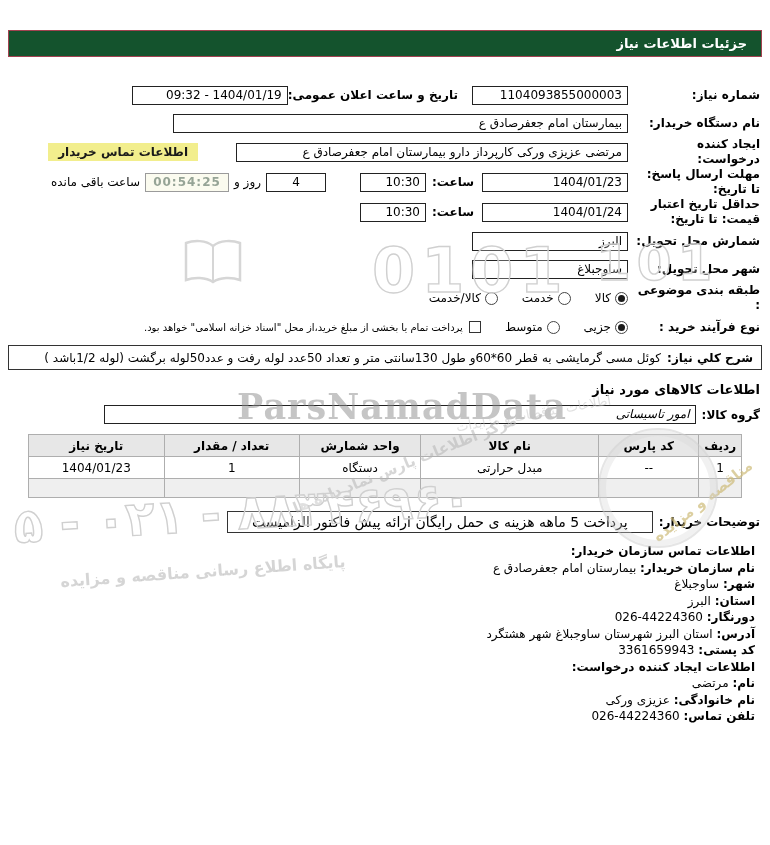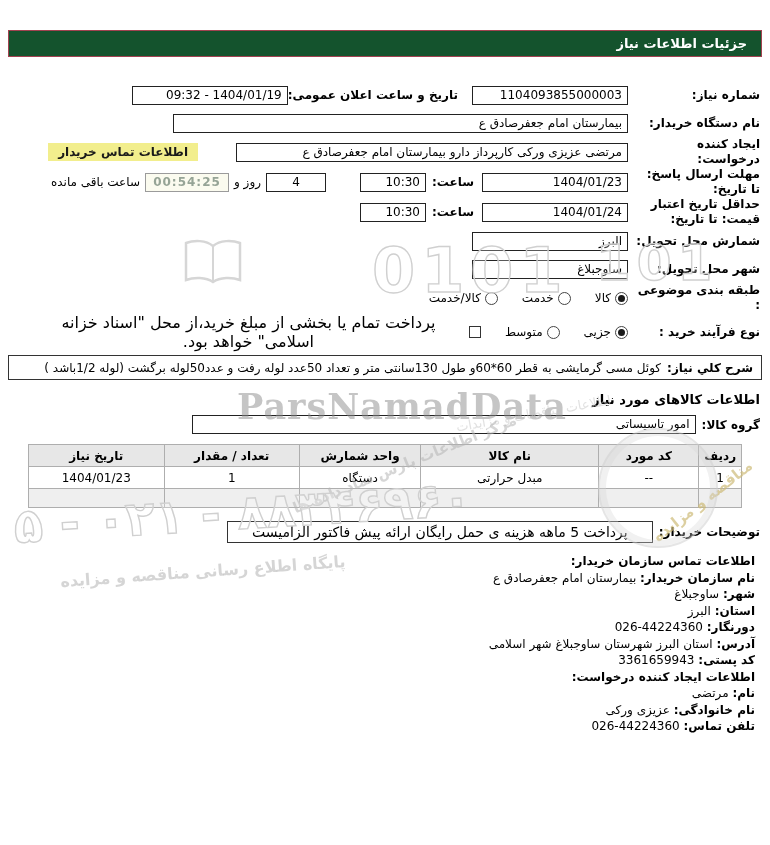--- a/index.html
+++ b/index.html
@@ -13,34 +13,34 @@
   .form { margin:24px 4px 0; }
   .row { display:flex; align-items:center; min-height:28px; padding:0 6px; }
   .lbl { font-weight:bold; font-size:12px; }
   .lbl.w { width:132px; padding-left:8px; line-height:1.25; flex:0 0 132px; }
   .lbl.inl { margin:0 8px 0 6px; }
   .txt { font-size:12px; }
   .box { border:1px solid #222; background:#fff; min-height:19px; line-height:17px;
          padding:0 5px; display:inline-flex; align-items:center; font-size:12px; }
   .w156 { width:156px; } .w146 { width:146px; } .w66 { width:66px; } .w60 { width:60px; justify-content:center; }
   .w72 { width:84px; justify-content:center; }
-  .wide455 { width:455px; } .wide398 { width:392px; } .wide592 { width:504px; }
+  .wide455 { width:455px; } .wide398 { width:392px; } .wide592 { width:592px;font-style:italic; }
   .gap14 { margin-right:14px; } .gap34 { margin-right:34px; } .gap5 { margin:0 5px; }
   .timer { background:#fbfbef; border:1px solid #9b9b9b; color:#96a496; font-weight:bold; letter-spacing:1px; }
   .contactlink { background:#f2ee8d; color:#1a1a1a; font-weight:bold; padding:2px 10px;
                  margin-right:38px; cursor:pointer; font-size:12px; }
 
   .radio { width:13px; height:13px; border:1px solid #444; border-radius:50%; background:#fff;
            display:inline-block; position:relative; margin-left:4px; flex:0 0 13px; }
   .radio.checked::after { content:""; position:absolute; top:2px; left:2px; right:2px; bottom:2px;
            background:#1a1a1a; border-radius:50%; }
   .opt { display:flex; align-items:center; margin-left:24px; }
   .checkbox { width:12px; height:12px; border:1px solid #333; background:#fff; display:inline-block;
            margin-left:6px; flex:0 0 12px; }
-  .smalltxt { font-size:16px;text-align:center; }
+  .smalltxt { font-size:10px;text-align:center; }
 
   .descbox { margin:4px 8px 0; border:1px solid #333; padding:3px 8px; display:flex; gap:6px;
              align-items:center; min-height:25px; }
   .descbox .lbl { white-space:nowrap; }
 
   .sectitle { margin:12px 10px 0; font-weight:bold; font-size:13px; }
 
   .grouprow { display:flex; align-items:center; margin:8px 10px 0; }
   .grouprow .box { margin-right:6px; }
 
@@ -202,21 +202,21 @@
     <span class="lbl">گروه کالا:</span>
     <span class="box wide592">
         <span>امور تاسیساتی</span>
       </span>
   </div>
 
   <table class="goods">
     <thead>
       <tr>
         <th style="width:6%">ردیف</th>
-        <th style="width:14%">کد مورد</th>
+        <th style="width:14%">کد پارس</th>
         <th style="width:25%">نام کالا</th>
         <th style="width:17%">واحد شمارش</th>
         <th style="width:19%">تعداد / مقدار</th>
         <th style="width:19%">تاریخ نیاز</th>
       </tr>
     </thead>
     <tbody>
       <tr>
         <td>1</td>
         <td>--</td>
@@ -240,21 +240,21 @@
     <span class="lbl">توضیحات خریدار:</span>
     <span class="notebox">پرداخت 5 ماهه هزینه ی حمل رایگان ارائه پیش فاکتور الزامیست</span>
   </div>
 
   <div class="contact">
     <div class="cline t">اطلاعات تماس سازمان خریدار:</div>
     <div class="cline"><b>نام سازمان خریدار:</b> <span>بیمارستان امام جعفرصادق ع</span></div>
     <div class="cline"><b>شهر:</b> <span>ساوجبلاغ</span></div>
     <div class="cline"><b>استان:</b> <span>البرز</span></div>
     <div class="cline"><b>دورنگار:</b> <span dir="ltr">026-44224360</span></div>
-    <div class="cline"><b>آدرس:</b> <span>استان البرز شهرستان ساوجبلاغ شهر اسلامی</span></div>
+    <div class="cline"><b>آدرس:</b> <span>استان البرز شهرستان ساوجبلاغ شهر هشتگرد</span></div>
     <div class="cline"><b>کد پستی:</b> <span dir="ltr">3361659943</span></div>
     <div class="cline t">اطلاعات ایجاد کننده درخواست:</div>
     <div class="cline"><b>نام:</b> <span>مرتضی</span></div>
     <div class="cline"><b>نام خانوادگی:</b> <span>عزیزی ورکی</span></div>
     <div class="cline"><b>تلفن تماس:</b> <span dir="ltr">026-44224360</span></div>
   </div>
 
 </div>
 
 <div class="wm">

